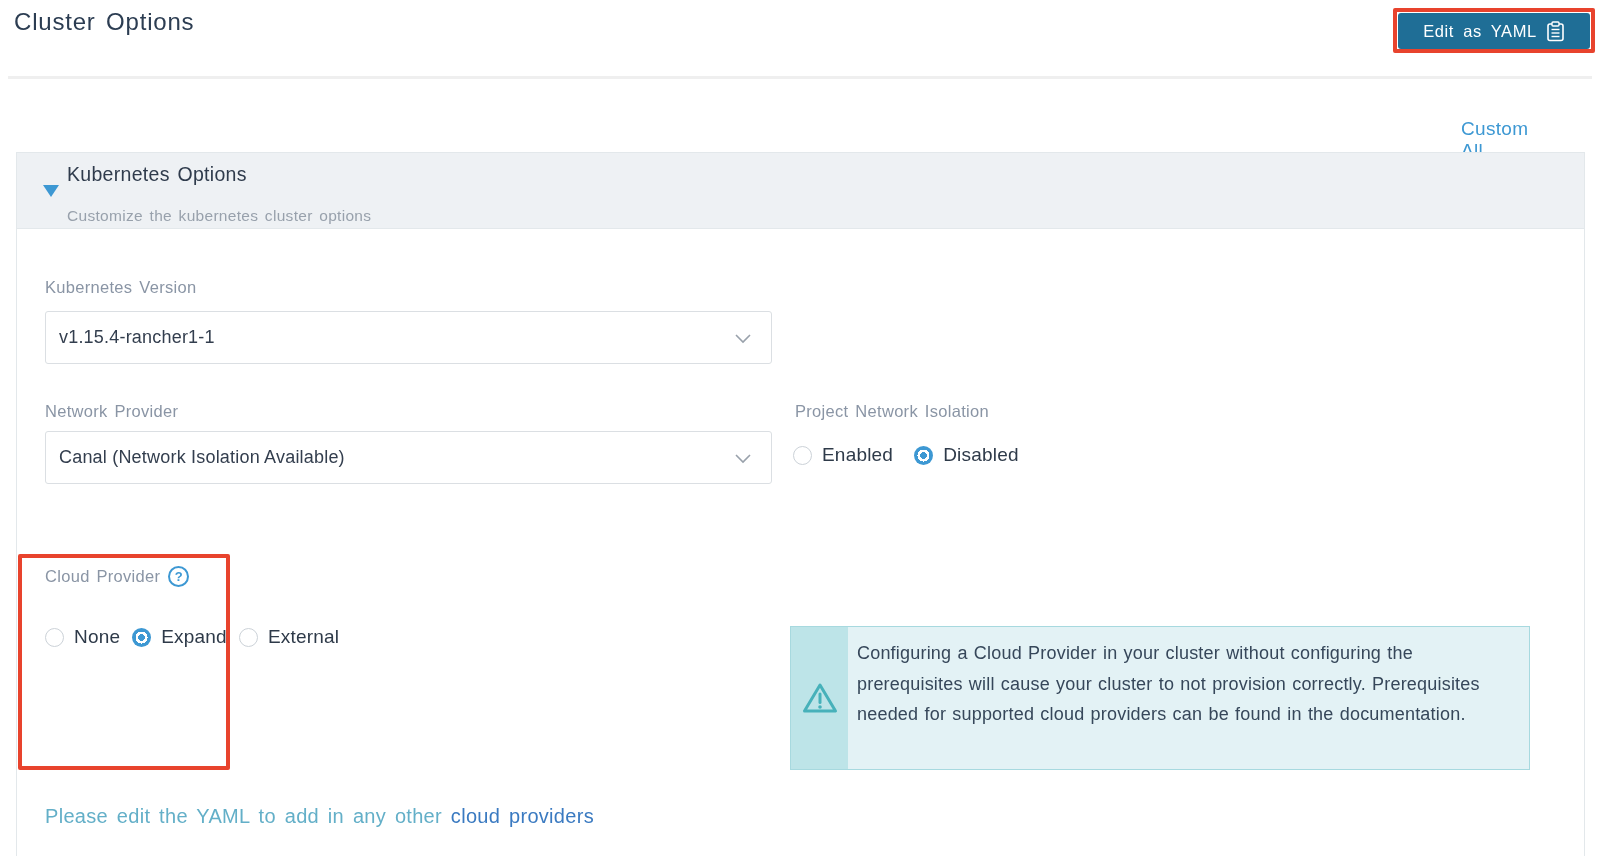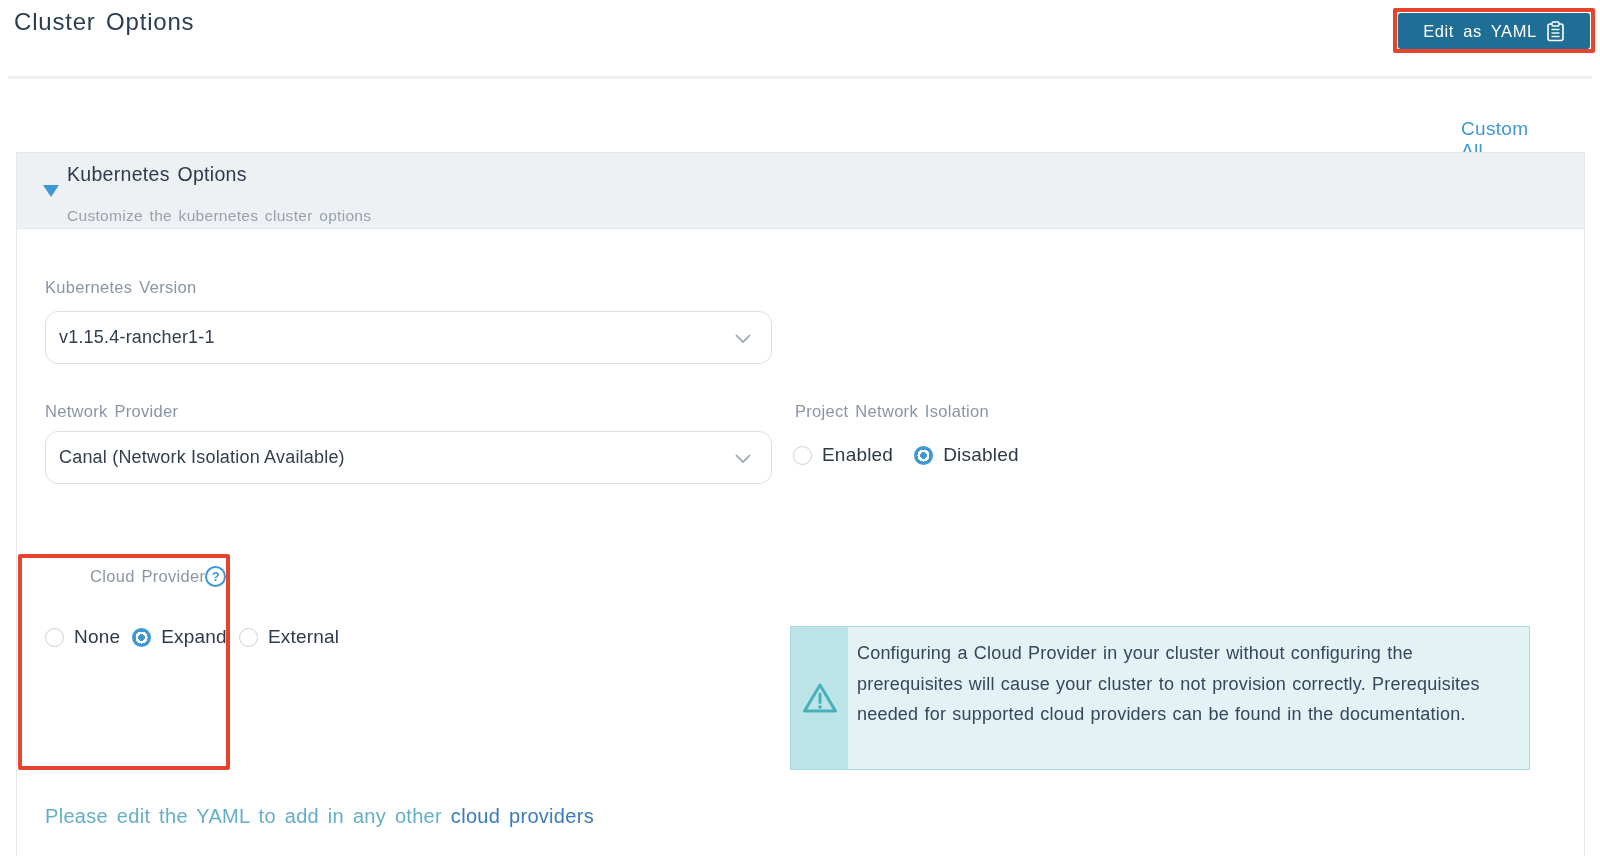--- a/index.html
+++ b/index.html
@@ -40,24 +40,24 @@
     border-top:12px solid var(--accent);}
   .accordion-title{position:absolute;left:50px;top:10px;font-size:19.5px;color:#2f3b4c;
     font-weight:500;word-spacing:2px;}
   .accordion-subtitle{position:absolute;left:50px;top:54px;font-size:15.5px;color:#98a1ac;
     word-spacing:2px;}
 
   .field-label{position:absolute;font-size:16.5px;color:var(--label-gray);word-spacing:2px;}
   .lbl-k8s{left:45px;top:278px;}
   .lbl-net{left:45px;top:402px;}
   .lbl-pni{left:795px;top:402px;}
-  .lbl-cp{left:45px;top:566px;display:flex;align-items:center;gap:0;margin-left:45px;}
+  .lbl-cp{left:45px;top:566px;display:flex;align-items:center;gap:8px;}
 
   .select{position:absolute;left:45px;width:727px;height:53px;background:#fff;
-    border:1px solid #dbdfe3;border-radius:13px;display:flex;align-items:center;
+    border:1px solid #dbdfe3;border-radius:3px;display:flex;align-items:center;
     padding:0 16px 0 13px;cursor:pointer;}
   .select.k8s{top:311px;}
   .select.net{top:431px;gap:23px;}
   .select-value{font-size:18px;color:#333e4e;flex:1;letter-spacing:.2px;}
   .select-chevron{flex:none;display:flex;align-items:center;}
 
   .radio-group{position:absolute;display:flex;flex-direction:row;}
   .rg-pni{left:793px;top:444px;gap:21px;}
   .rg-cp{left:45px;top:626px;gap:12px;}
   .radio-row{display:flex;align-items:center;gap:10px;cursor:pointer;}

